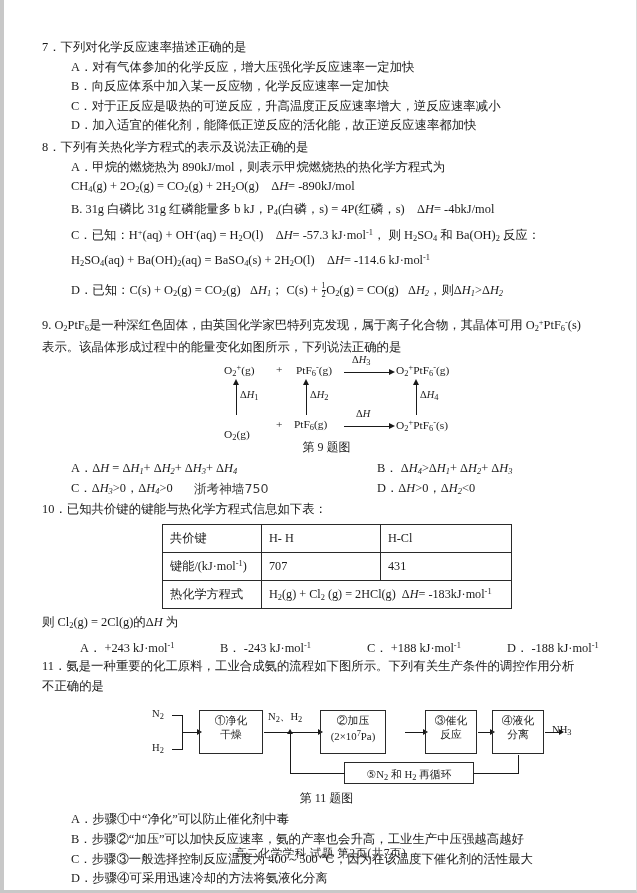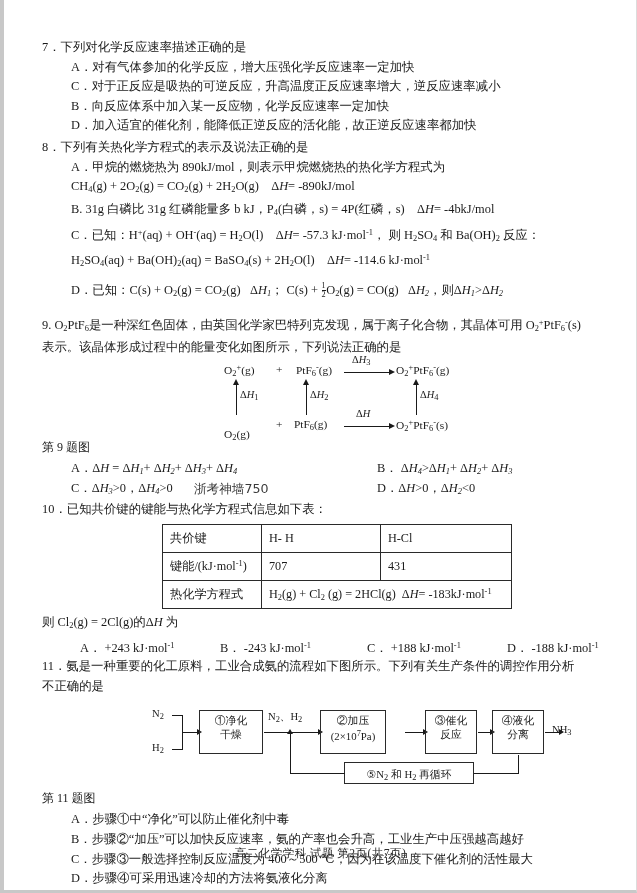--- a/index.html
+++ b/index.html
@@ -104,21 +104,21 @@
     border-top: 3.5px solid transparent;
     border-bottom: 3.5px solid transparent;
     border-left: 6px solid #1a1a1a;
   }
   .dh-lab {
     position: absolute;
     font-size: 10.4px;
     white-space: nowrap;
   }
   .figcap {
-    text-align: left;
+    text-align: center;
     font-size: 12px;
     margin: 2px 0 3px 0;
   }
 
   
   .opt2 {
     position: relative;
     height: 19.6px;
     font-size: 12.4px;
     line-height: 19.6px;
@@ -228,22 +228,22 @@
 </style>
 </head>
 <body>
 
 <div id="page">
   <div id="sheet">
 
     <div class="qblock">
       <div class="qline qstem">7．下列对化学反应速率描述正确的是</div>
       <div class="qline opt">A．对有气体参加的化学反应，增大压强化学反应速率一定加快</div>
+      <div class="qline opt">B．向反应体系中加入某一反应物，化学反应速率一定加快</div>
       <div class="qline opt">C．对于正反应是吸热的可逆反应，升高温度正反应速率增大，逆反应速率减小</div>
-      <div class="qline opt">B．向反应体系中加入某一反应物，化学反应速率一定加快</div>
       <div class="qline opt">D．加入适宜的催化剂，能降低正逆反应的活化能，故正逆反应速率都加快</div>
     </div>
 
     <div class="qblock">
       <div class="qline qstem">8．下列有关热化学方程式的表示及说法正确的是</div>
       <div class="qline opt">A．甲烷的燃烧热为 890kJ/mol，则表示甲烷燃烧热的热化学方程式为</div>
       <div class="qline cont">
         <span>CH<sub>4</sub>(g) + 2O<sub>2</sub>(g) = CO<sub>2</sub>(g) + 2H<sub>2</sub>O(g)</span>
         &nbsp;&nbsp;&nbsp;<span>Δ<span class="ital">H</span>= -890kJ/mol</span>
       </div>

